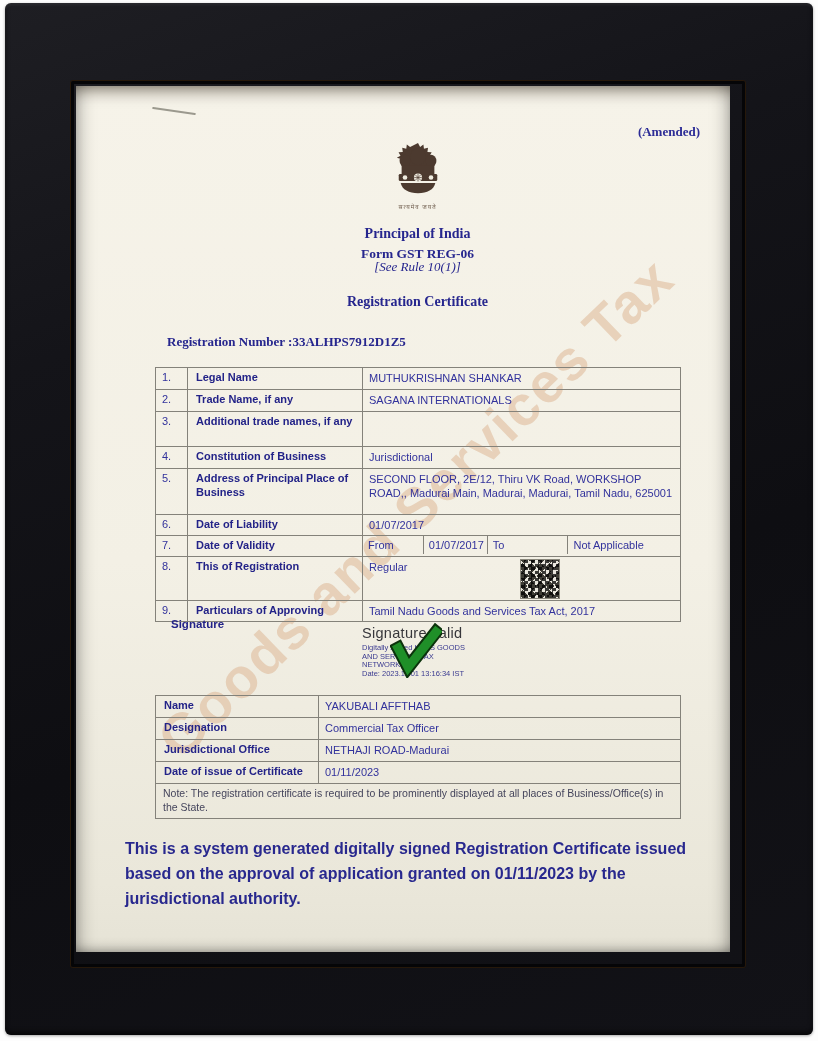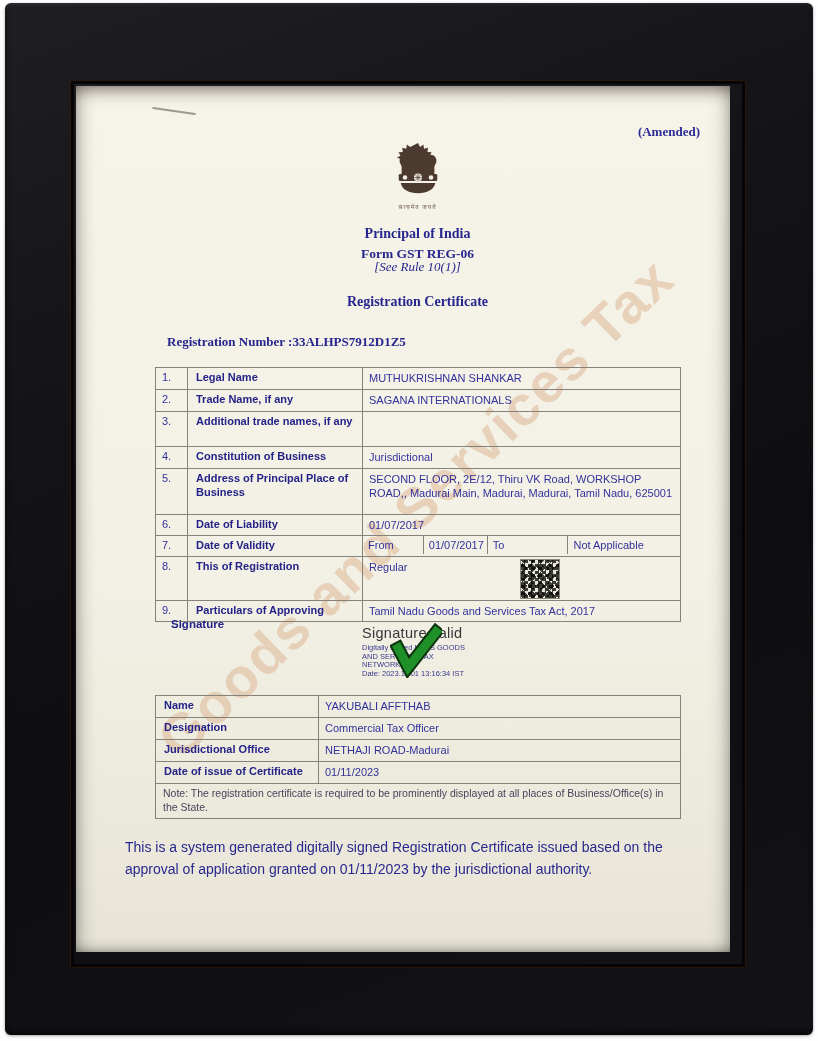--- a/index.html
+++ b/index.html
@@ -88,21 +88,21 @@
   .sig-valid { font-size:14.5px; color:#37373b; letter-spacing:0.3px;margin-top:11px; }
   .sig-lines { margin-top:3px; font-size:7.5px; line-height:8.6px; color:#3a3a90; }
   .sig-check { position:absolute; left:28px; top:8px; width:52px; height:56px; }
 
   .t2 { position:absolute; top:609px; left:0; width:525px;padding-left:8px; }
   .t2 .c-label2 { width:163px; padding-left:8px; }
   .t2 .c-value2 { width:362px; }
   .note-cell { font-size:10.5px; color:#45455c; line-height:1.32; height:34px; padding:3px 7px; }
 
   .footer { position:absolute; left:49px; top:751px; width:578px;
-    font-weight:normal; font-size:14px; line-height:1.55; color:#28288e; }
+    font-weight:bold; font-size:16px; line-height:1.55; color:#28288e; }
 </style>
 </head>
 <body>
 
 <div class="scene">
   <div class="frame"></div>
 
   <div class="paper">
 
     <div class="watermark">Goods and Services Tax</div>

